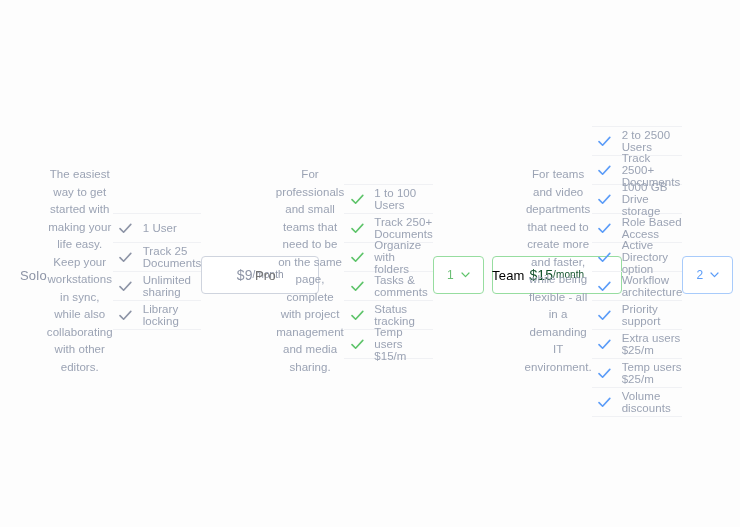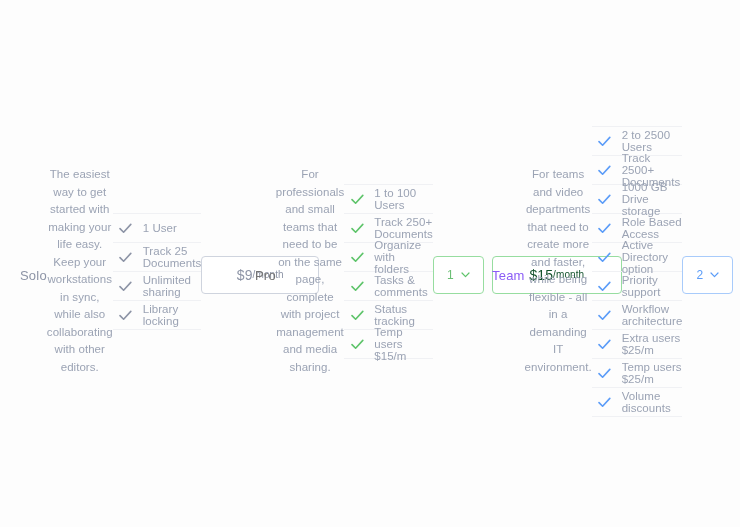--- a/index.html
+++ b/index.html
@@ -133,21 +133,21 @@
   .solo .amount, .solo .period { color: #8d94a6; }
 
   
   .pro .plan-title   { color: #737373; text-align: right; }
   .pro .title-rule   { background: #5ec46a; }
   .pro .qty-select   { border-color: #97dda0; color: #6bbf75; }
   .pro .price-btn    { border-color: #97dda0; }
   .pro .amount, .pro .period { color: #14532d; }
 
   
-  .team .plan-title  { color: #8b5cf6; }
+  .team .plan-title  { color: #000000; }
   .team .title-rule  { background: #5b9cf8; }
   .team .qty-select  { border-color: #a8cbfb; color: #5b9cf8; }
   .team .price-btn   { border-color: #a8cbfb; }
   .team .amount, .team .period { color: #5b9cf8; }
 </style>
 </head>
 <body>
 
 <div class="pricing-wrap" id="pricing-wrap">
     <div class="plan-col solo">
@@ -308,29 +308,29 @@
             </svg>
           </span>
           <span class="feature-label">Active Directory option</span>
         </li>
         <li class="feature-row">
           <span class="check">
             <svg width="13" height="11" viewBox="0 0 13 11" fill="none" xmlns="http://www.w3.org/2000/svg">
               <path d="M1 5.6 L4.6 9.2 L11.8 1.4" stroke="#5b9cf8" stroke-width="1.6" stroke-linecap="round" stroke-linejoin="round"></path>
             </svg>
           </span>
+          <span class="feature-label">Workflow architecture</span>
+        </li>
+        <li class="feature-row">
+          <span class="check">
+            <svg width="13" height="11" viewBox="0 0 13 11" fill="none" xmlns="http://www.w3.org/2000/svg">
+              <path d="M1 5.6 L4.6 9.2 L11.8 1.4" stroke="#5b9cf8" stroke-width="1.6" stroke-linecap="round" stroke-linejoin="round"></path>
+            </svg>
+          </span>
           <span class="feature-label">Priority support</span>
-        </li>
-        <li class="feature-row">
-          <span class="check">
-            <svg width="13" height="11" viewBox="0 0 13 11" fill="none" xmlns="http://www.w3.org/2000/svg">
-              <path d="M1 5.6 L4.6 9.2 L11.8 1.4" stroke="#5b9cf8" stroke-width="1.6" stroke-linecap="round" stroke-linejoin="round"></path>
-            </svg>
-          </span>
-          <span class="feature-label">Workflow architecture</span>
         </li>
         <li class="feature-row">
           <span class="check">
             <svg width="13" height="11" viewBox="0 0 13 11" fill="none" xmlns="http://www.w3.org/2000/svg">
               <path d="M1 5.6 L4.6 9.2 L11.8 1.4" stroke="#5b9cf8" stroke-width="1.6" stroke-linecap="round" stroke-linejoin="round"></path>
             </svg>
           </span>
           <span class="feature-label">Extra users $25/m</span>
         </li>
         <li class="feature-row">

